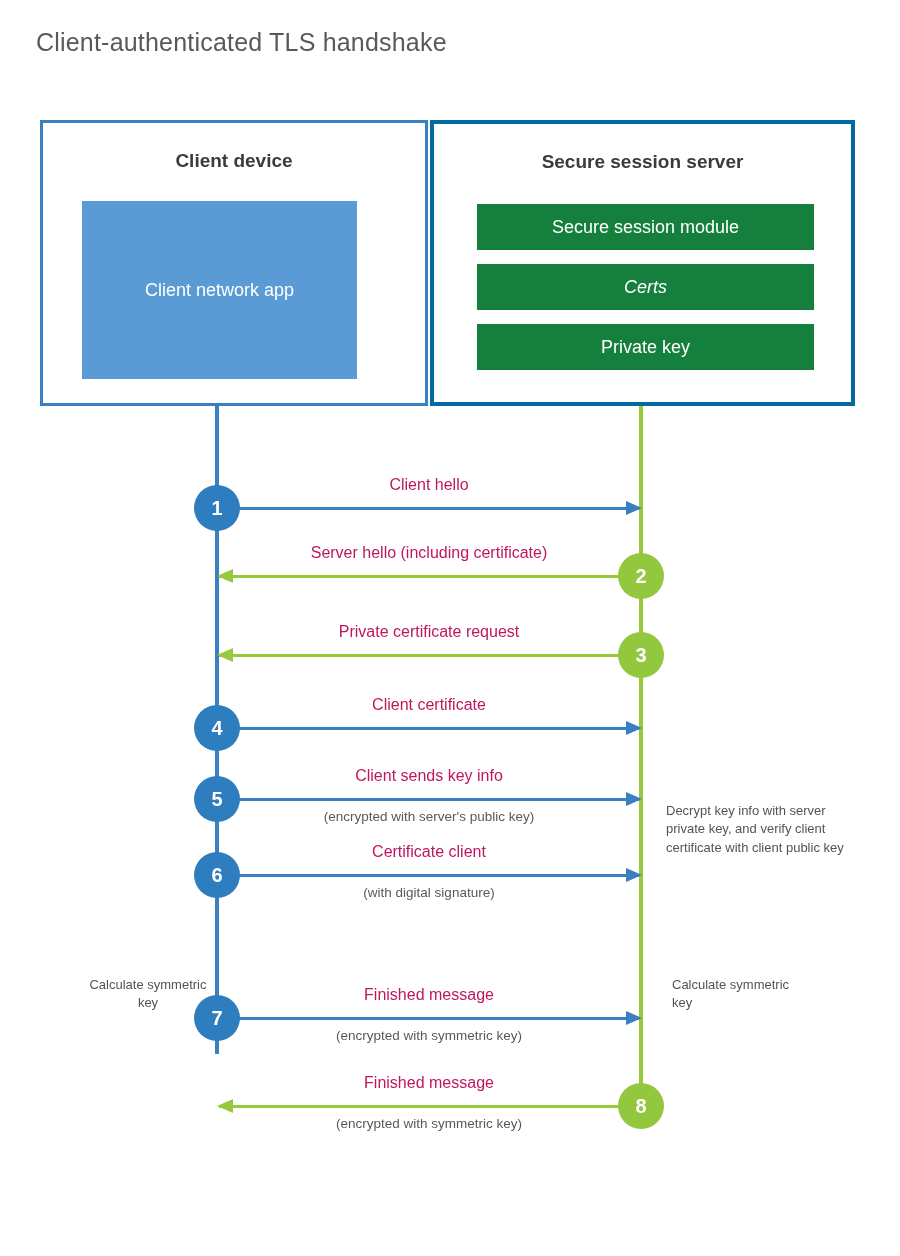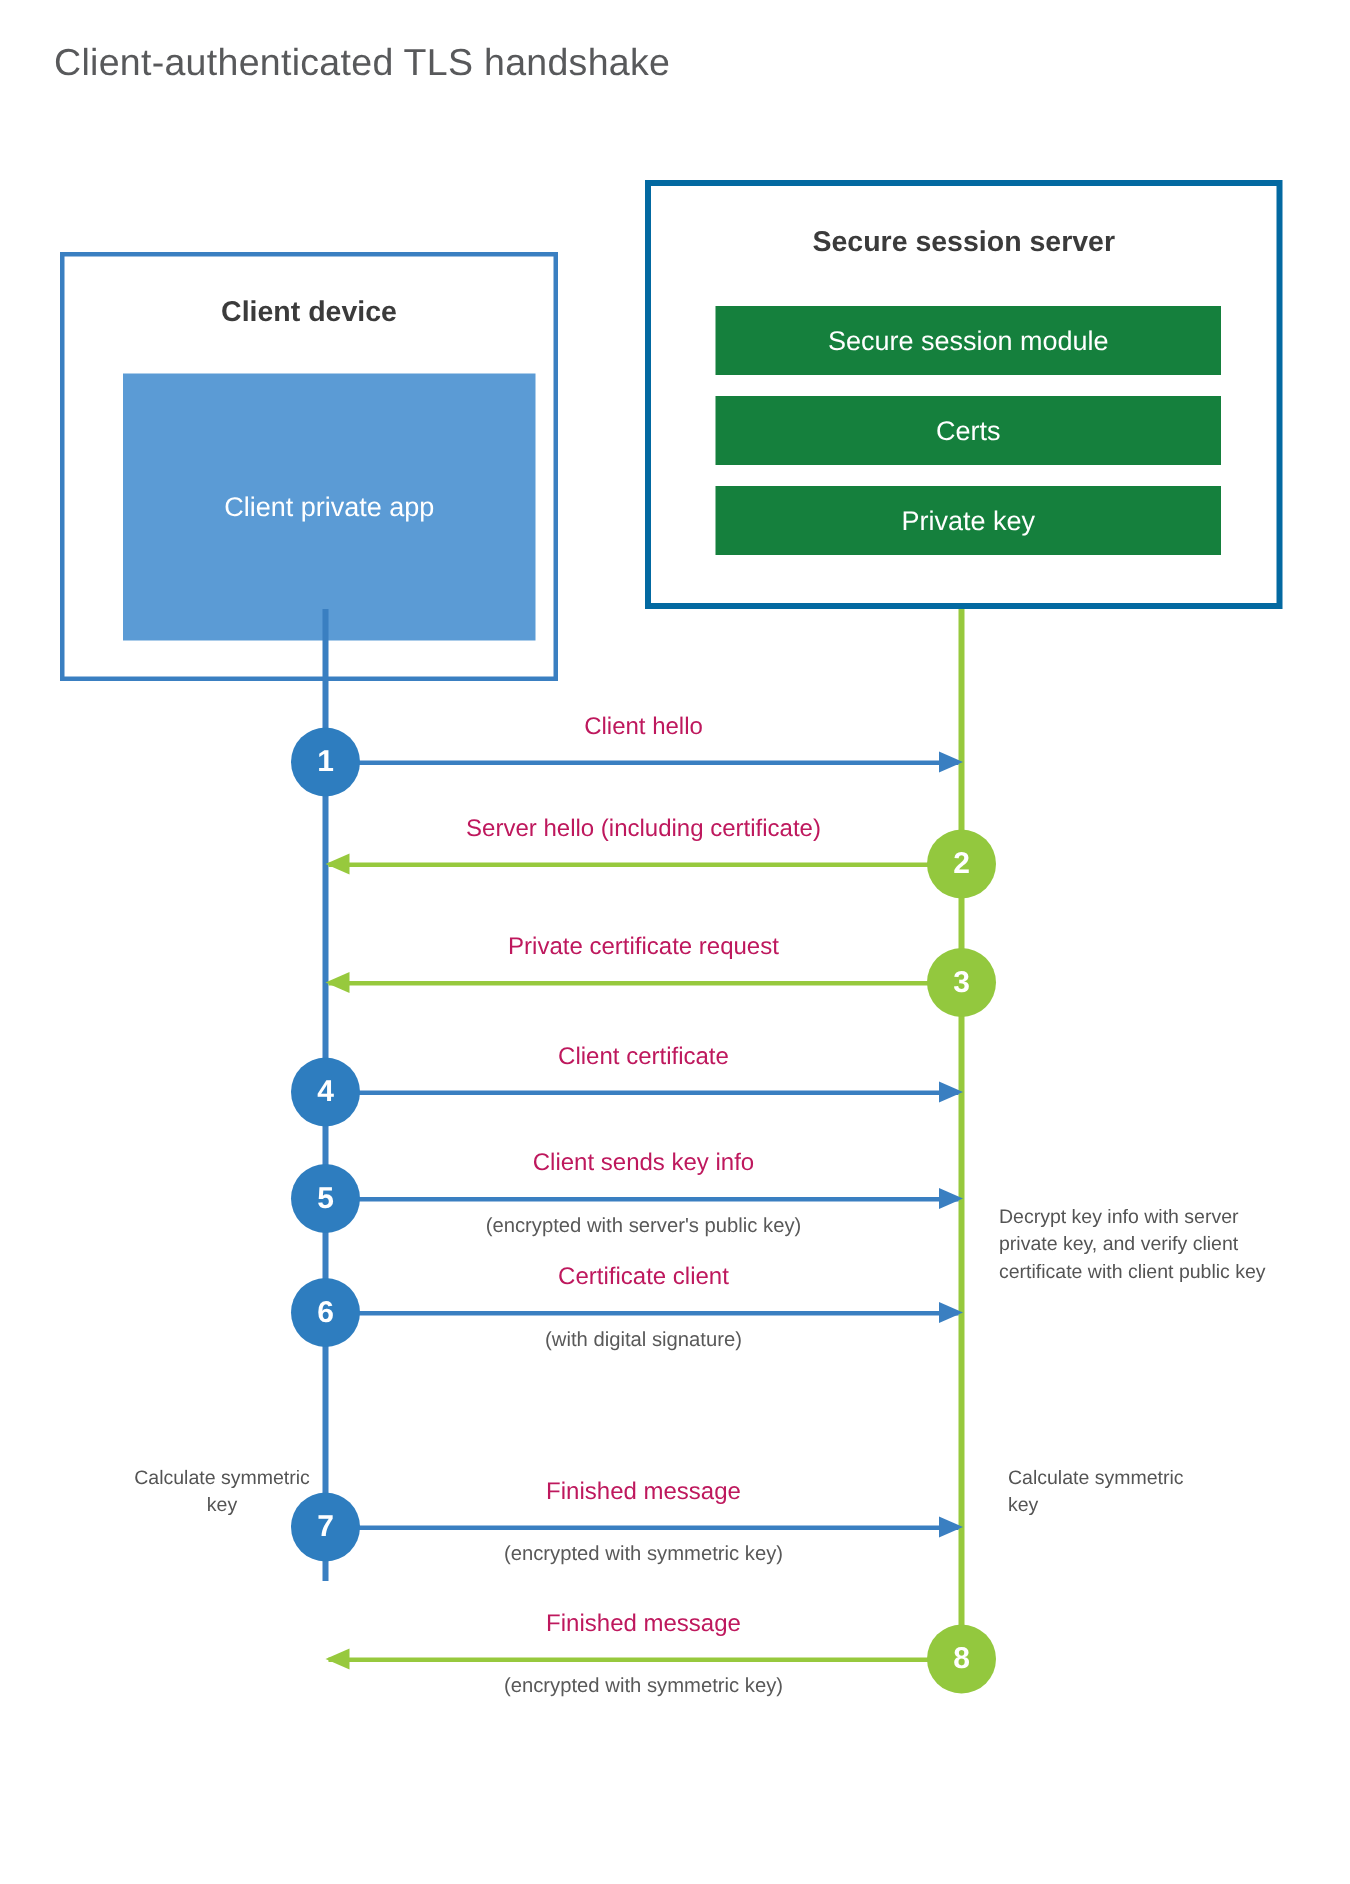--- a/index.html
+++ b/index.html
@@ -11,35 +11,35 @@
   #stage{position:absolute;left:0;top:0;width:900px;height:1256px;}
 
   .page-title{
     position:absolute; left:36px; top:28px;
     font-size:25px; font-weight:400; color:#58595b;
     letter-spacing:.2px; white-space:nowrap;
   }
 
   
   .actor-box{position:absolute;background:#fff;box-sizing:border-box;}
-  #client-box{left:40px;top:120px;width:332px;height:286px;border:3px solid #3a7fc1;margin-top:48px;}
+  #client-box{left:40px;top:120px;width:388px;height:286px;border:3px solid #3a7fc1;}
   #server-box{left:430px;top:120px;width:425px;height:286px;border:4px solid #0369a1;}
   .actor-title{
     position:absolute;left:0;right:0;top:27px;text-align:center;
     font-size:19px;font-weight:bold;color:#3b3b3b;
   }
 
   
   .inner-block{position:absolute;display:flex;align-items:center;justify-content:center;
     color:#ffffff;font-size:18px;font-weight:400;box-sizing:border-box;}
   #client-app{left:39px;top:78px;width:275px;height:178px;background:#5b9bd5;
     text-align:center;line-height:1.25;}
   .srv-item{left:43px;width:337px;height:46px;background:#15803d;}
   #srv-0{top:80px;}
-  #srv-1{top:140px;}
+  #srv-1{top:140px;font-style:italic;}
   #srv-2{top:200px;}
 
   
   .lifeline{position:absolute;width:4px;}
   #client-lifeline{left:215px;top:406px;height:648px;background:#3a7fc1;}
   #server-lifeline{left:639px;top:406px;height:700px;background:#97c93d;}
 
   
   .msg{position:absolute;height:0;}
   .msg-line{position:absolute;height:3px;top:0;}
@@ -75,21 +75,21 @@
 </style>
 </head>
 <body>
 
 <div id="stage">
 
   <div class="page-title">Client-authenticated TLS handshake</div>
 
   <div class="actor-box" id="client-box">
     <div class="actor-title">Client device</div>
-    <div class="inner-block" id="client-app">Client private app</div>
+    <div class="inner-block" id="client-app">Client network app</div>
   </div>
 
   <div class="actor-box" id="server-box">
     <div class="actor-title">Secure session server</div>
     <div class="inner-block srv-item" id="srv-0">Secure session module</div>
     <div class="inner-block srv-item" id="srv-1">Certs</div>
     <div class="inner-block srv-item" id="srv-2">Private key</div>
   </div>
 
   <div class="lifeline" id="client-lifeline"></div>

